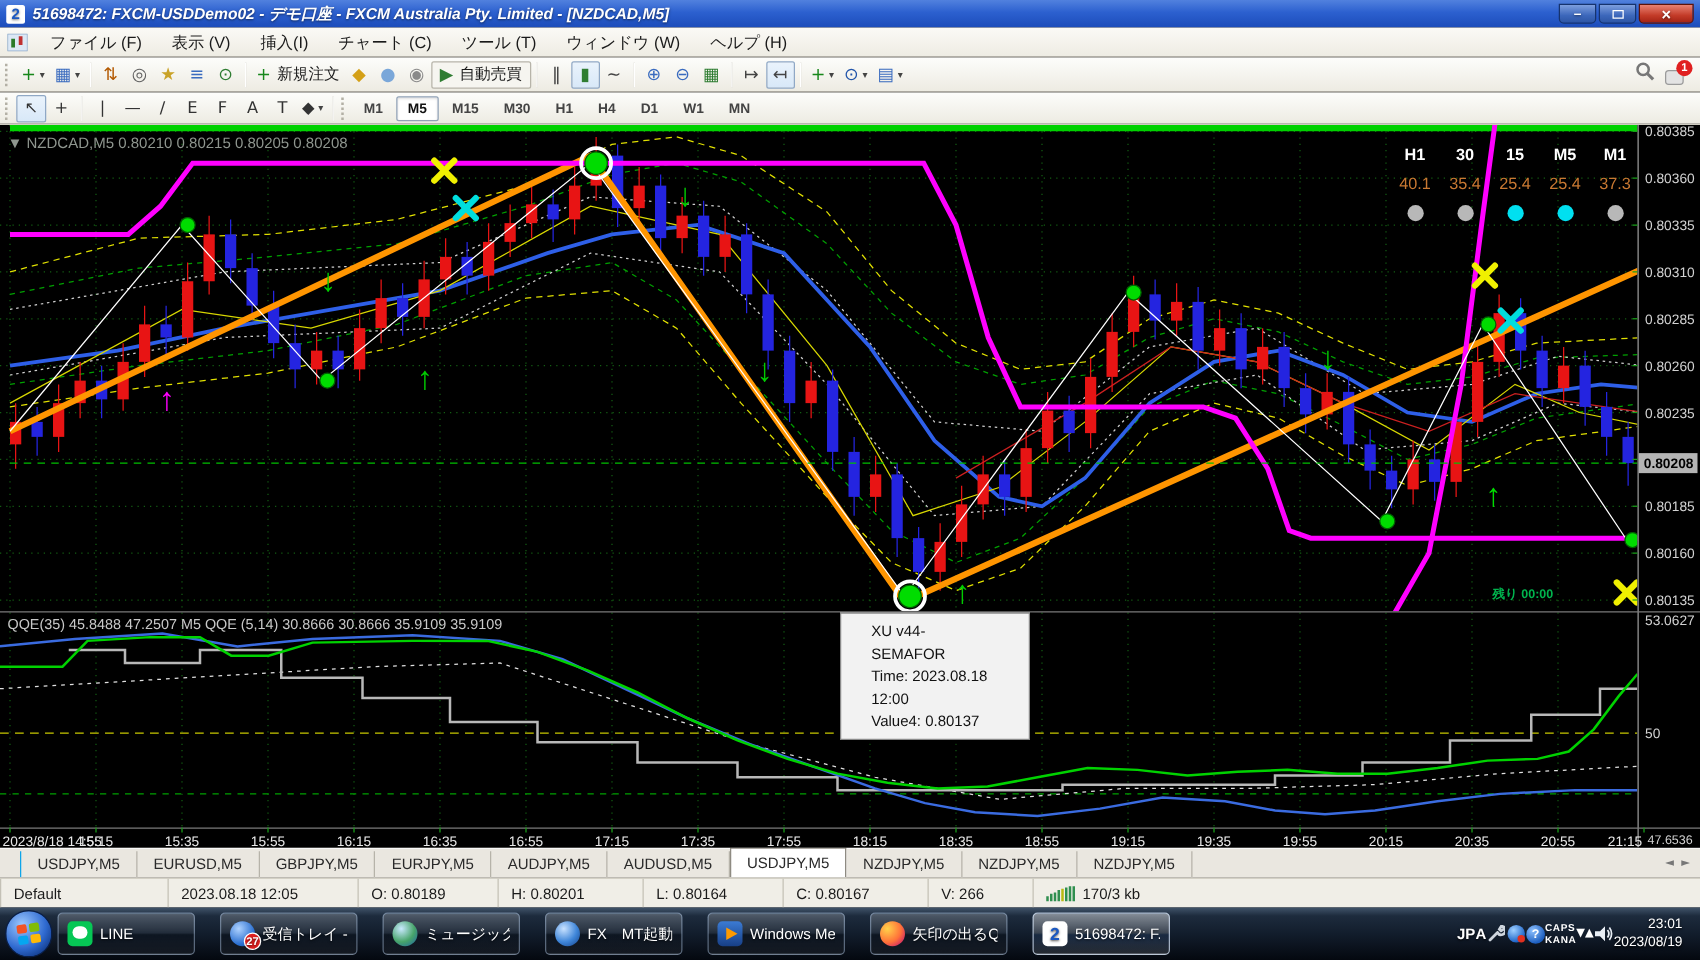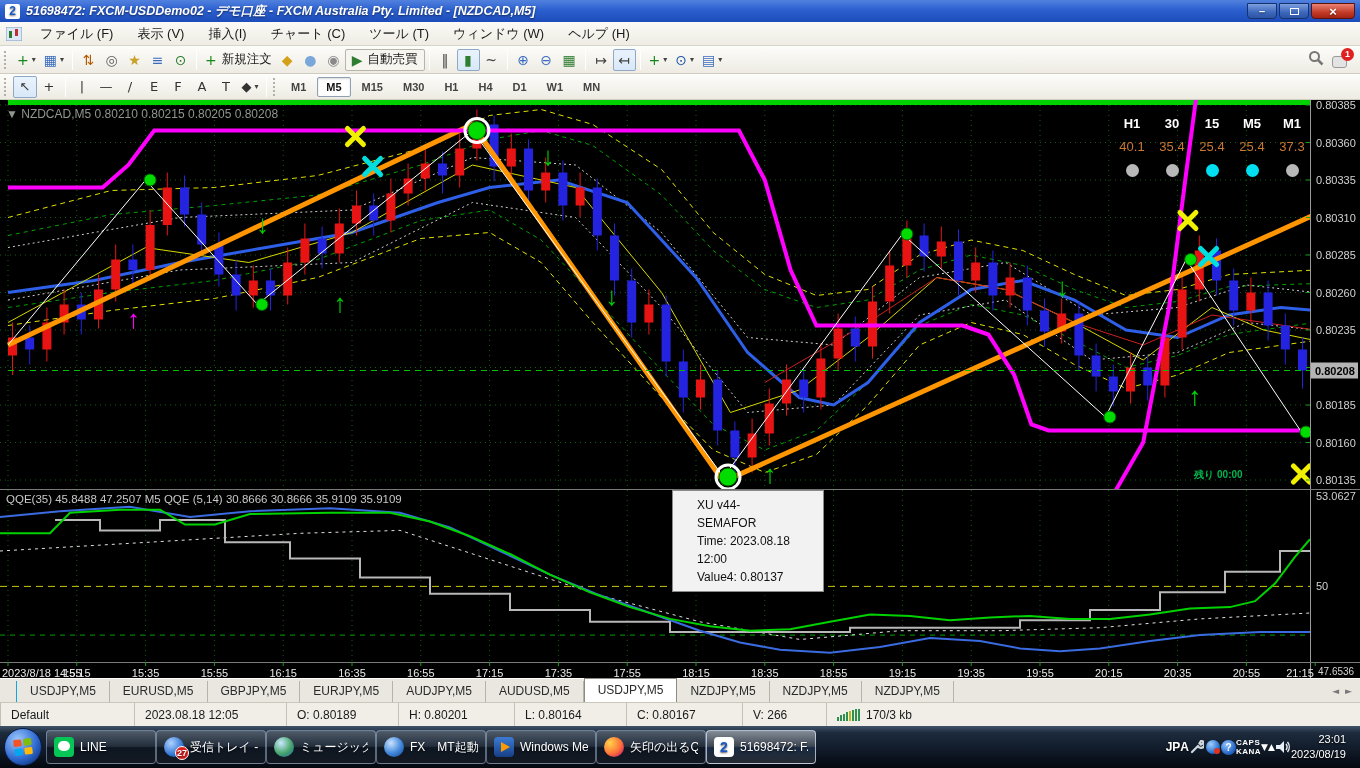--- a/index.html
+++ b/index.html
@@ -731,21 +731,21 @@
     <span class="orb">
       <svg width="22" height="22">
         <g transform="rotate(-8 11 11)">
           <rect x="2" y="3" width="8" height="7" rx="1.5" fill="#f35325"></rect>
           <rect x="12" y="3" width="8" height="7" rx="1.5" fill="#81bc06"></rect>
           <rect x="2" y="12" width="8" height="7" rx="1.5" fill="#05a6f0"></rect>
           <rect x="12" y="12" width="8" height="7" rx="1.5" fill="#ffba08"></rect>
         </g>
       </svg>
     </span>
-    <span id="task-buttons" style="display:flex;gap:0;">
+    <span id="task-buttons" style="display:flex;gap:20px;">
         <span class="taskbtn">
           <span class="ticon ticon-line"></span>
           <span class="tlbl">LINE</span>
         </span>
         <span class="taskbtn">
           <span class="ticon ticon-thunderbird">
             <span class="badge">27</span>
           </span>
           <span class="tlbl">受信トレイ - ...</span>
         </span>

